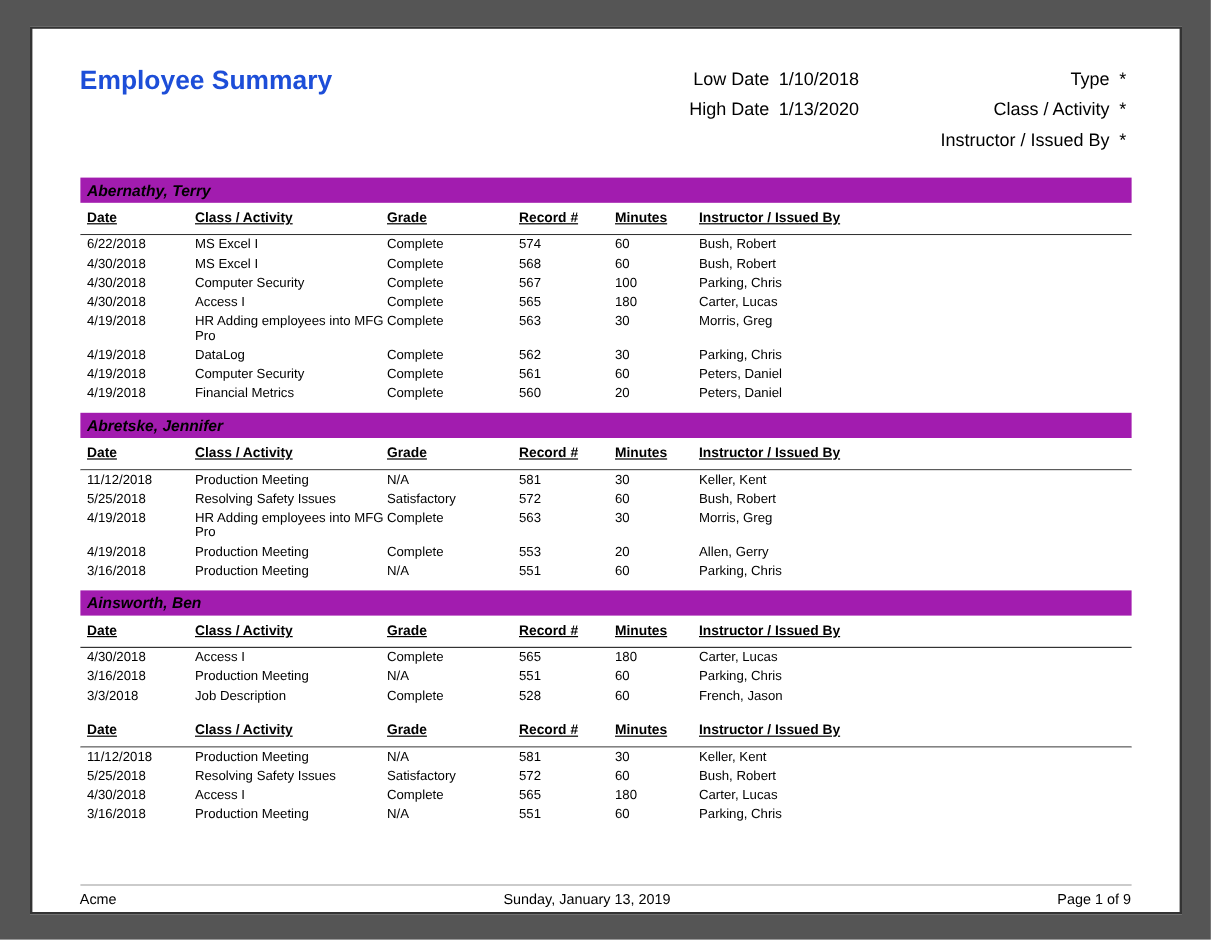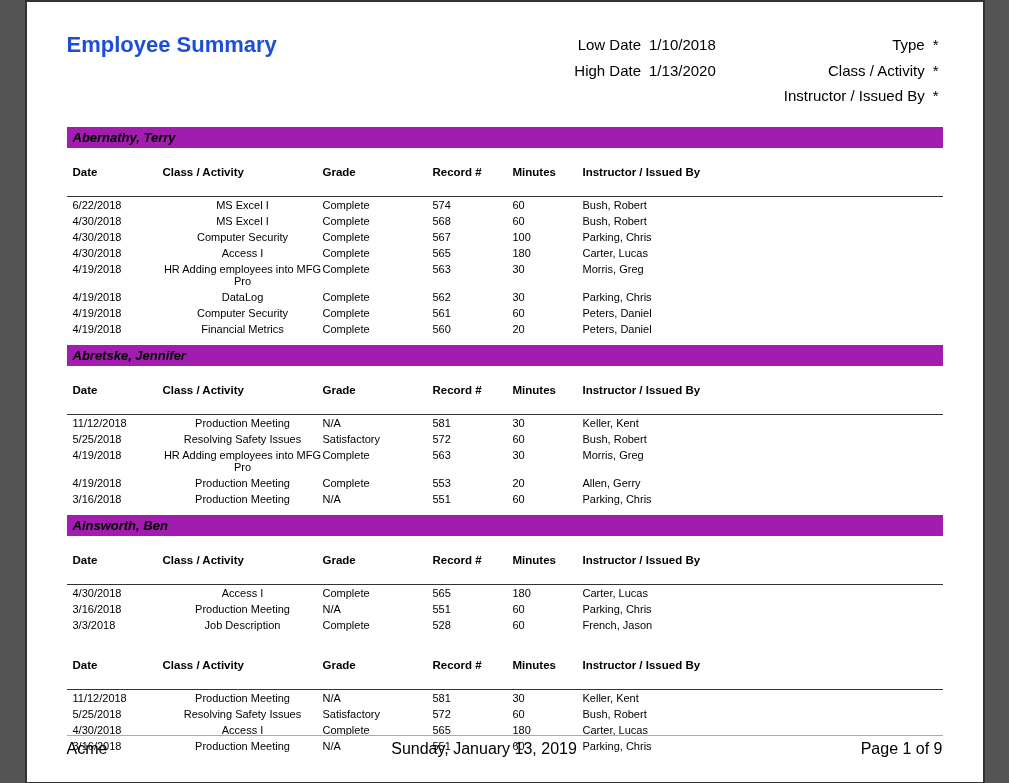--- a/index.html
+++ b/index.html
@@ -48,49 +48,50 @@
       font-style: italic;
       font-weight: bold;
       font-size: 13px;
       color: #000;
     }
     
     .col-headers {
       display: grid;
       grid-template-columns: 90px 160px 110px 80px 70px 180px;
       border-bottom: 1px solid #333;
-      padding: 18px 6px;
+      padding: 7px 6px;
       font-size: 11.5px;
       font-weight: bold;
       color: #000;
+      text-decoration: underline;
     }
     
     .data-row {
       display: grid;
       grid-template-columns: 90px 160px 110px 80px 70px 180px;
       padding: 2px 6px;
       font-size: 11px;
       color: #000;
       align-items: start;
     }
     .data-row:nth-child(odd) { background: #fff; }
     .data-row:nth-child(even) { background: #fff; }
 
     .cell { }
-    .cell-activity { white-space: normal; word-wrap: break-word; text-align: center; }
+    .cell-activity { white-space: normal; word-wrap: break-word; }
 
     
     .page-footer {
       position: absolute;
-      bottom: 24px;
+      bottom: 4px;
       left: 40px;
       right: 40px;
       display: flex;
       justify-content: space-between;
-      font-size: 16px;
+      font-size: 12px;
       color: #000;
       border-top: 1px solid #aaa;
       padding-top: 4px;
     }
   </style>
 </head>
 <body>
 
 <div class="page">
 

